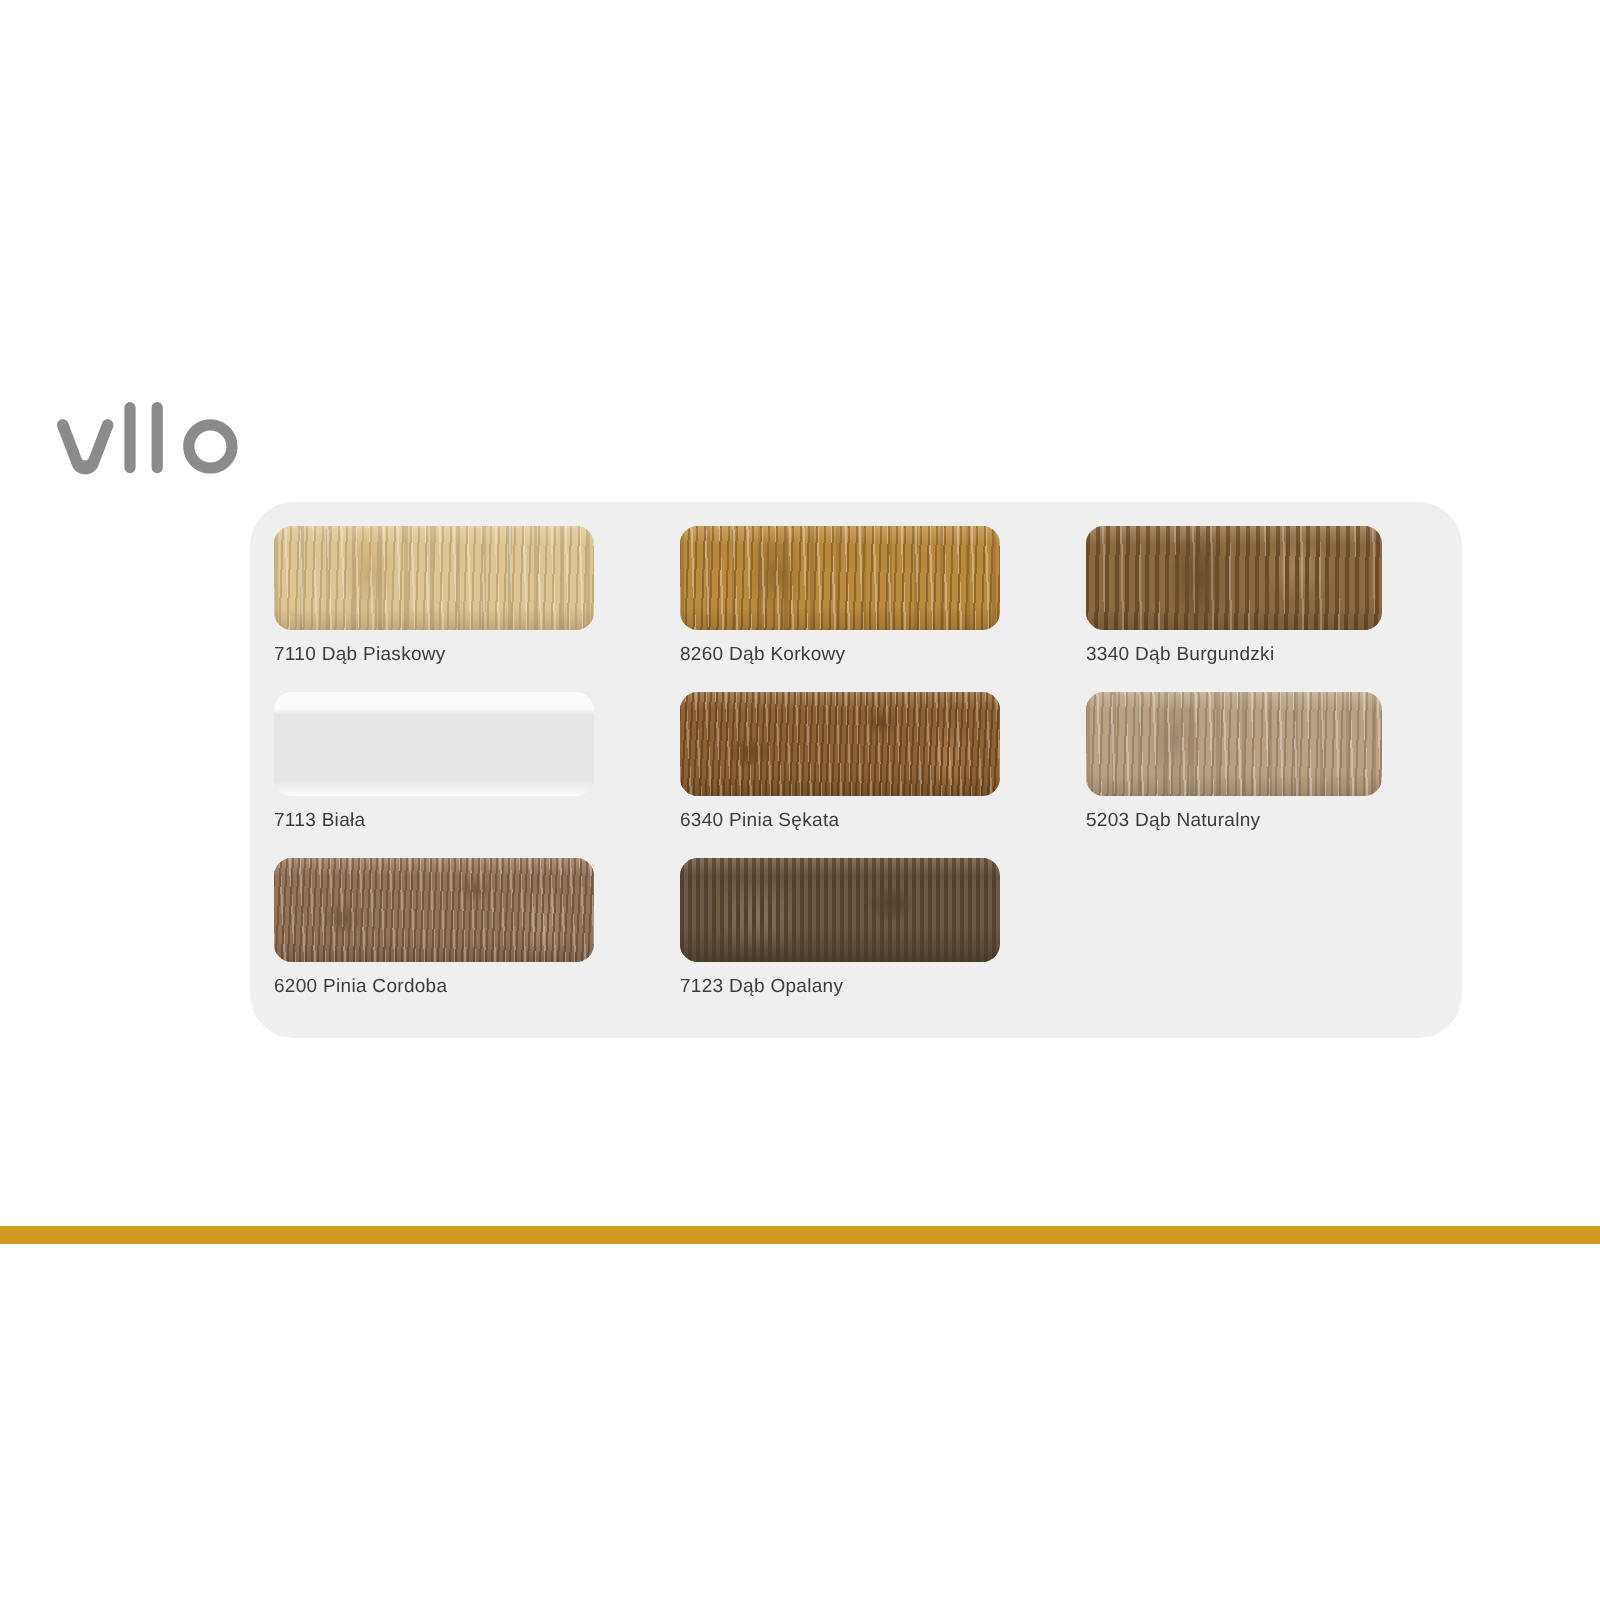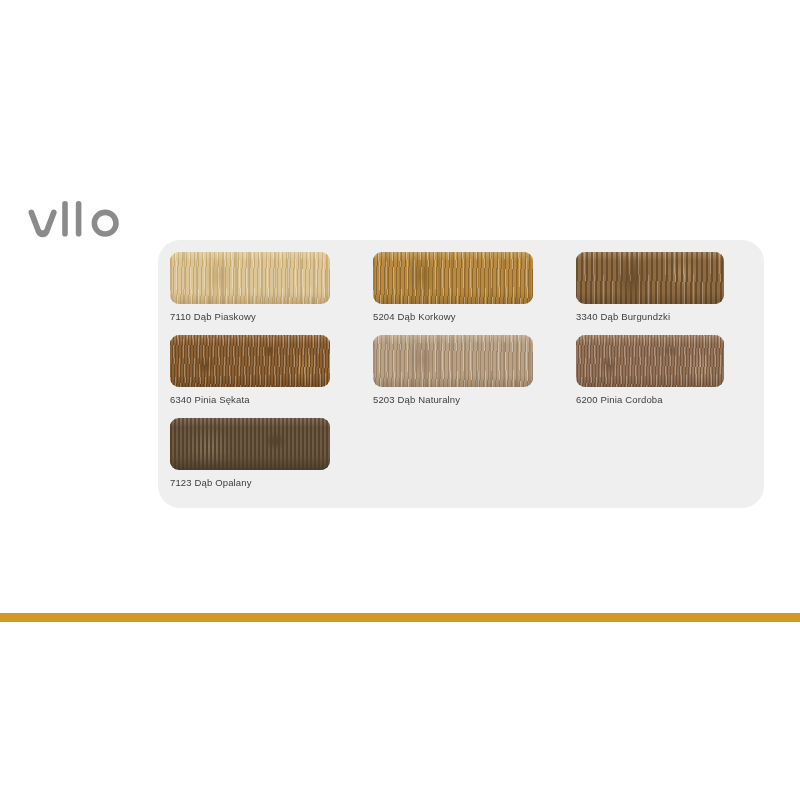--- a/index.html
+++ b/index.html
@@ -24,28 +24,27 @@
     top: 198px;
     width: 96px;
     height: 50px;
   }
   #brand-logo svg { display: block; width: 100%; height: 100%; }
 
   
   #swatch-panel {
     position: absolute;
     left: 125px;
-    top: 240px;
+    top: 251px;
     width: 606px;
     height: 268px;
     background: #efefef;
     border-radius: 22px;
     box-sizing: border-box;
     padding: 12px 14px 10px 12px;
-    margin-left: 33px;
   }
 
   #swatch-grid {
     display: grid;
     grid-template-columns: 203px 203px 160px;
     grid-template-rows: 83px 83px 83px;
     column-gap: 0px;
     row-gap: 0px;
   }
 
@@ -113,30 +112,36 @@
       <div class="swatch-chip" style="background: rgb(221, 197, 150);">
         <div class="grain" style="background-image: linear-gradient(rgba(255, 255, 255, 0.22) 0%, rgba(255, 255, 255, 0) 18%, rgba(0, 0, 0, 0) 78%, rgba(0, 0, 0, 0.14) 100%), repeating-linear-gradient(92deg, rgb(198, 168, 112) 0px, rgb(198, 168, 112) 1px, transparent 1px, transparent 4px), repeating-linear-gradient(88deg, rgba(255, 255, 255, 0.3) 0px, rgba(255, 255, 255, 0.3) 1px, transparent 1px, transparent 7px), repeating-linear-gradient(90deg, rgba(0, 0, 0, 0.1) 0px, rgba(0, 0, 0, 0.1) 2px, transparent 2px, transparent 13px), radial-gradient(22px 40px at 30% 46%, rgb(198, 168, 112) 0%, transparent 62%), radial-gradient(14px 34px at 31% 46%, rgb(236, 220, 184) 0%, transparent 58%); background-blend-mode: overlay, normal, normal, normal, normal, normal;"></div>
       </div>
       <div class="swatch-label">7110 Dąb Piaskowy</div>
     </div>
 
     <div class="swatch-cell">
       <div class="swatch-chip" style="background: rgb(185, 138, 63);">
         <div class="grain" style="background-image: linear-gradient(rgba(255, 255, 255, 0.22) 0%, rgba(255, 255, 255, 0) 18%, rgba(0, 0, 0, 0) 78%, rgba(0, 0, 0, 0.14) 100%), repeating-linear-gradient(92deg, rgb(144, 104, 43) 0px, rgb(144, 104, 43) 1px, transparent 1px, transparent 4px), repeating-linear-gradient(88deg, rgba(255, 255, 255, 0.3) 0px, rgba(255, 255, 255, 0.3) 1px, transparent 1px, transparent 7px), repeating-linear-gradient(90deg, rgba(0, 0, 0, 0.1) 0px, rgba(0, 0, 0, 0.1) 2px, transparent 2px, transparent 13px), radial-gradient(22px 40px at 30% 46%, rgb(144, 104, 43) 0%, transparent 62%), radial-gradient(14px 34px at 31% 46%, rgb(214, 169, 91) 0%, transparent 58%); background-blend-mode: overlay, normal, normal, normal, normal, normal;"></div>
       </div>
-      <div class="swatch-label">5204 Dąb Korkowy</div>
+      <div class="swatch-label">8260 Dąb Korkowy</div>
     </div>
 
     <div class="swatch-cell">
       <div class="swatch-chip" style="background: rgb(141, 106, 66);">
         <div class="grain" style="background-image: linear-gradient(rgba(255, 255, 255, 0.22) 0%, rgba(255, 255, 255, 0) 18%, rgba(0, 0, 0, 0) 78%, rgba(0, 0, 0, 0.14) 100%), repeating-linear-gradient(91deg, rgb(106, 77, 44) 0px, rgb(106, 77, 44) 2px, transparent 2px, transparent 5px), repeating-linear-gradient(89deg, rgba(255, 255, 255, 0.22) 0px, rgba(255, 255, 255, 0.22) 1px, transparent 1px, transparent 9px), radial-gradient(26px 44px at 38% 50%, rgb(106, 77, 44) 0%, transparent 60%), radial-gradient(30px 26px at 72% 40%, rgb(169, 133, 90) 0%, transparent 62%); background-blend-mode: overlay, normal, normal, normal, normal, normal;"></div>
       </div>
       <div class="swatch-label">3340 Dąb Burgundzki</div>
     </div>
 
+    <div class="swatch-cell">
+      <div class="swatch-chip" style="background: rgb(231, 231, 231);">
+        <div class="grain" style="background-image: linear-gradient(rgb(251, 251, 251) 0%, rgb(251, 251, 251) 16%, rgb(231, 231, 231) 22%, rgb(231, 231, 231) 86%, rgb(251, 251, 251) 100%); background-blend-mode: normal;"></div>
+      </div>
+      <div class="swatch-label">7113 Biała</div>
+    </div>
 
     <div class="swatch-cell">
       <div class="swatch-chip" style="background: rgb(140, 97, 52);">
         <div class="grain" style="background-image: linear-gradient(rgba(255, 255, 255, 0.22) 0%, rgba(255, 255, 255, 0) 18%, rgba(0, 0, 0, 0) 78%, rgba(0, 0, 0, 0.14) 100%), repeating-linear-gradient(93deg, rgb(107, 71, 35) 0px, rgb(107, 71, 35) 1px, transparent 1px, transparent 3px), repeating-linear-gradient(87deg, rgba(255, 255, 255, 0.26) 0px, rgba(255, 255, 255, 0.26) 1px, transparent 1px, transparent 5px), radial-gradient(16px 12px at 22% 58%, rgb(107, 71, 35) 0%, transparent 70%), radial-gradient(12px 9px at 63% 30%, rgb(107, 71, 35) 0%, transparent 70%), radial-gradient(20px 30px at 84% 62%, rgb(169, 124, 71) 0%, transparent 66%); background-blend-mode: overlay, normal, normal, normal, normal, normal;"></div>
       </div>
       <div class="swatch-label">6340 Pinia Sękata</div>
     </div>
 
     <div class="swatch-cell">
       <div class="swatch-chip" style="background: rgb(185, 161, 131);">

